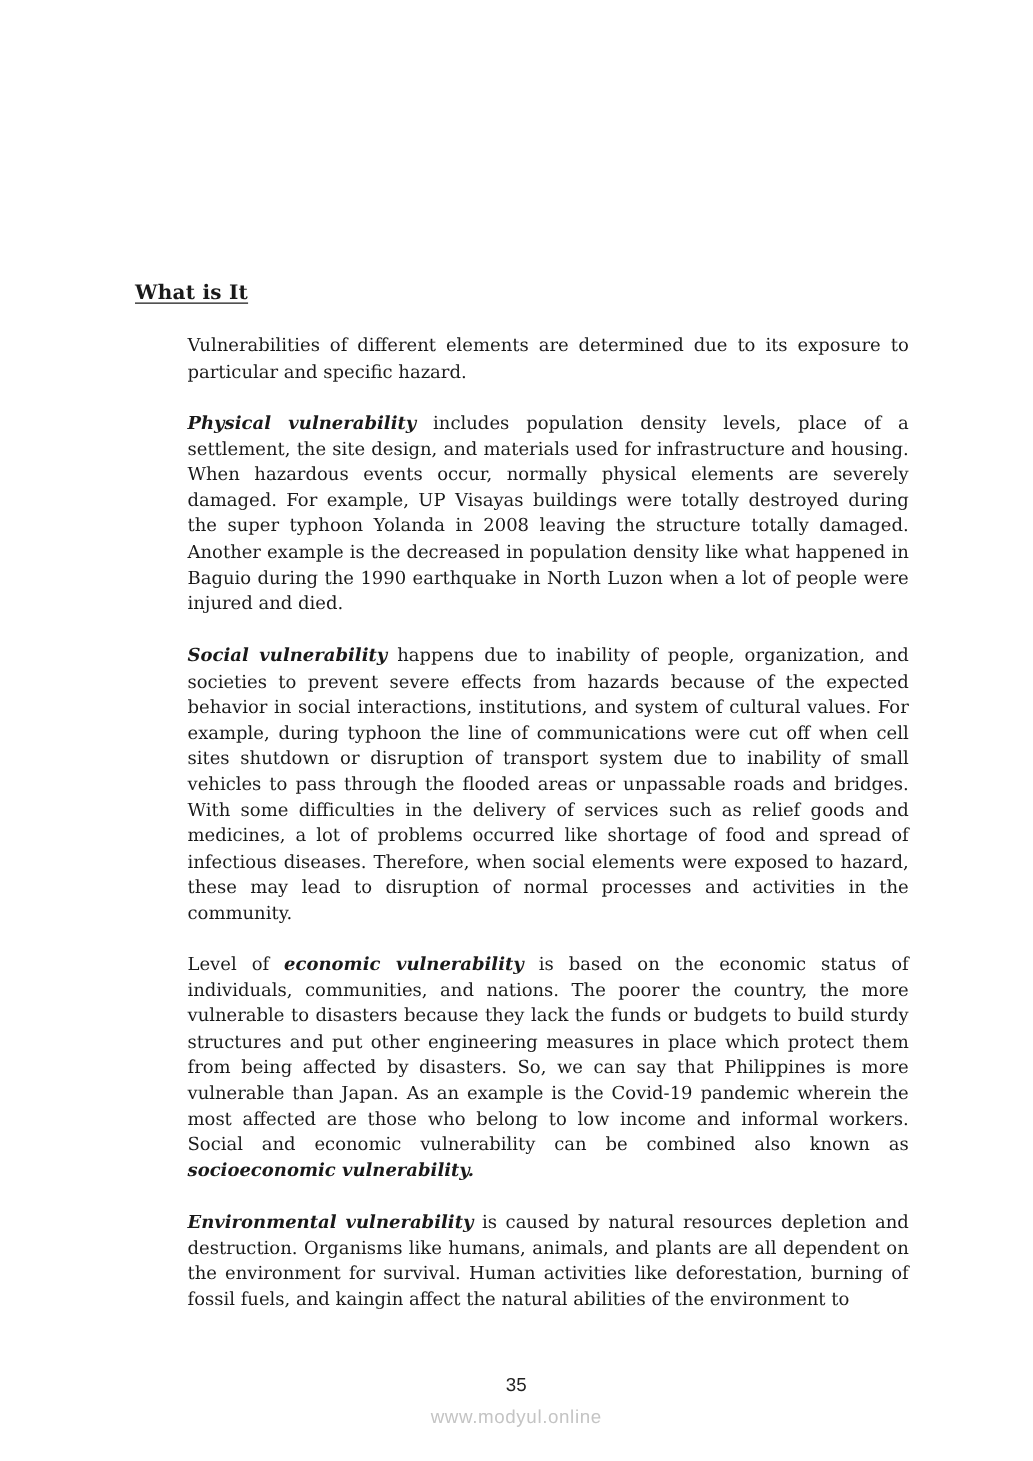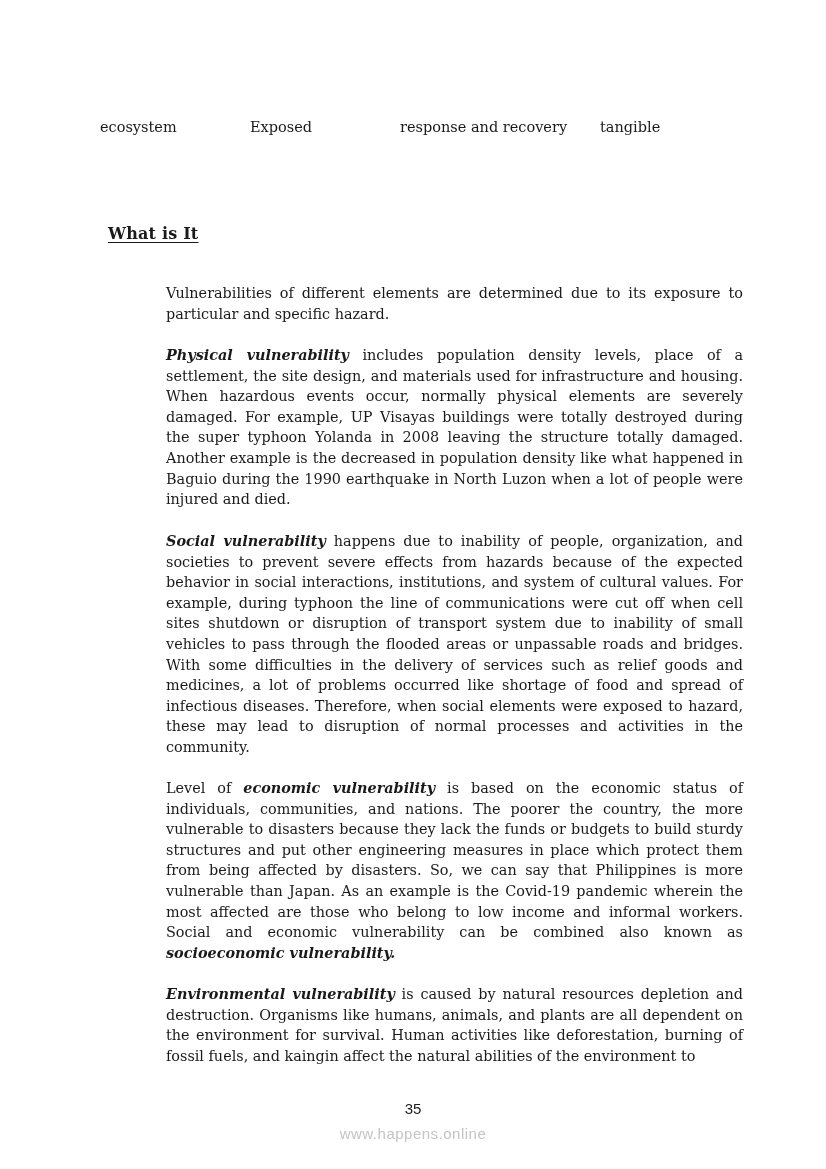--- a/index.html
+++ b/index.html
@@ -49,21 +49,21 @@
     }
 
     .content {
       position: absolute;
       left: 150px;
       width: 577px;
       font-size: 14.4px;
       line-height: 20.6px;
     }
     .para {
-      margin: 16px;
+      margin: 0;
       text-align: justify;
     }
     .para b {
       font-weight: bold;
       font-style: italic;
     }
     .p-intro   { top: 267px; }
     .p-phys    { top: 329px; }
     .p-social  { top: 515px; }
     .p-econ    { top: 762px; }
@@ -88,36 +88,30 @@
       font-family: "Liberation Sans", sans-serif;
       font-size: 15px;
       color: #c4c4c4;
       letter-spacing: 0.5px;
     }
   </style>
 </head>
 <body>
 
 <div class="word-bank">
-  <div class="wb-row">
-    <span class="wb-cell wb-c0">ecosystem</span>
-    <span class="wb-cell wb-c1">Exposed</span>
-    <span class="wb-cell wb-c2">response and recovery</span>
-    <span class="wb-cell wb-c3">tangible</span>
-  </div>
 </div>
 
 <h2 class="section-title">What is It</h2>
 
 <p class="content para p-intro">
   <span>Vulnerabilities of different elements are determined due to its exposure to particular and specific hazard.</span>
 </p>
 
 <p class="content para p-phys"><b>Physical vulnerability</b><span> includes population density levels, place of a settlement, the site design, and materials used for infrastructure and housing. When hazardous events occur, normally physical elements are severely damaged.  For example, UP Visayas buildings were totally destroyed during the super typhoon Yolanda in 2008 leaving the structure totally damaged. Another example is the decreased in population density like what happened in Baguio during the 1990 earthquake in North Luzon when a lot of people were injured and died.</span></p>
 
 <p class="content para p-social"><b>Social vulnerability</b><span> happens due to inability of people, organization, and societies to prevent severe effects from hazards because of the expected behavior in social interactions, institutions, and system of cultural values. For example, during typhoon the line of communications were cut off when cell sites shutdown or disruption of transport system due to inability of small vehicles to pass through the flooded areas or unpassable roads and bridges. With some difficulties in the delivery of services such as relief goods and medicines, a lot of problems occurred like shortage of food and spread of infectious diseases.  Therefore, when social elements were exposed to hazard, these may lead to disruption of normal processes and activities in the community.</span></p>
 
 <p class="content para p-econ"><span>Level of </span><b>economic vulnerability</b><span> is based on the economic status of individuals, communities, and nations.  The poorer the country, the more vulnerable to disasters because they lack the funds or budgets to build sturdy structures and put other engineering measures in place which protect them from being affected by disasters. So, we can say that Philippines is more vulnerable than Japan. As an example is the Covid-19 pandemic wherein the most affected are those who belong to low income and informal workers. Social and economic vulnerability can be combined also known as </span><b>socioeconomic vulnerability.</b></p>
 
 <p class="content para p-env"><b>Environmental vulnerability</b><span> is caused by natural resources depletion and destruction.  Organisms like humans, animals, and plants are all dependent on the environment for survival.  Human activities like deforestation, burning of fossil fuels, and kaingin affect the natural abilities of the environment to</span></p>
 
 <div class="page-number">35</div>
-<div class="watermark">www.happens.online</div>
+<div class="watermark">www.modyul.online</div>
 
 </body></html>

